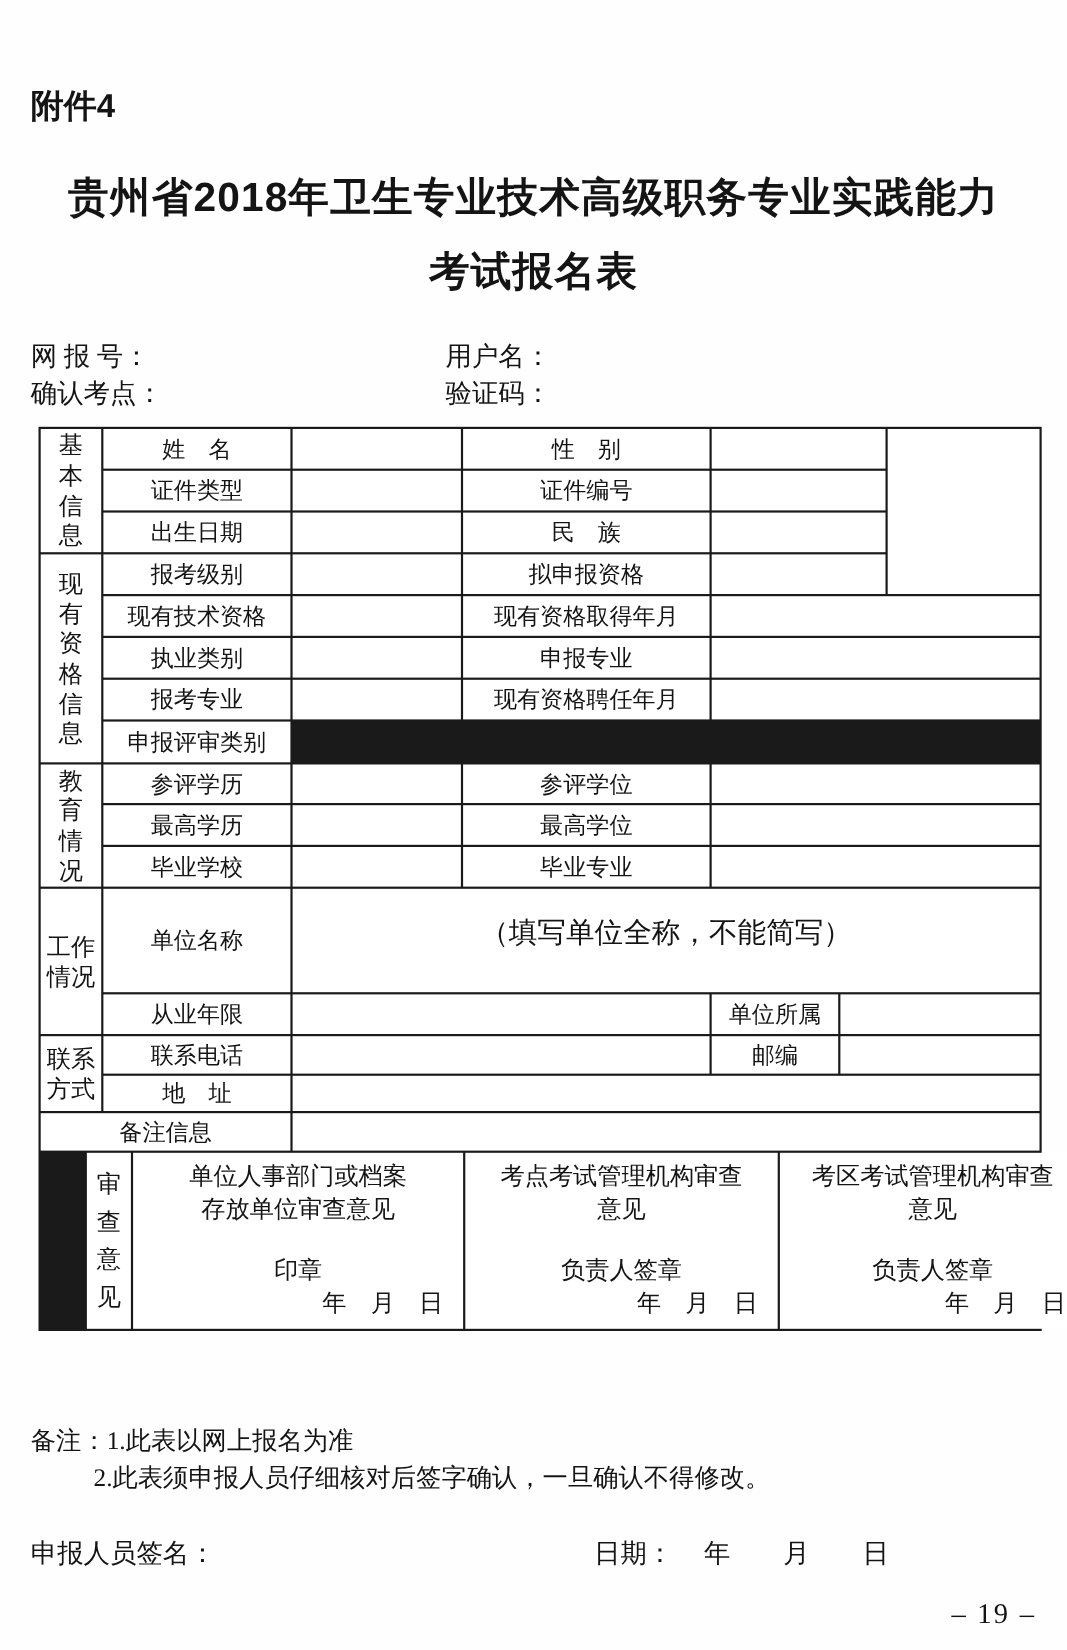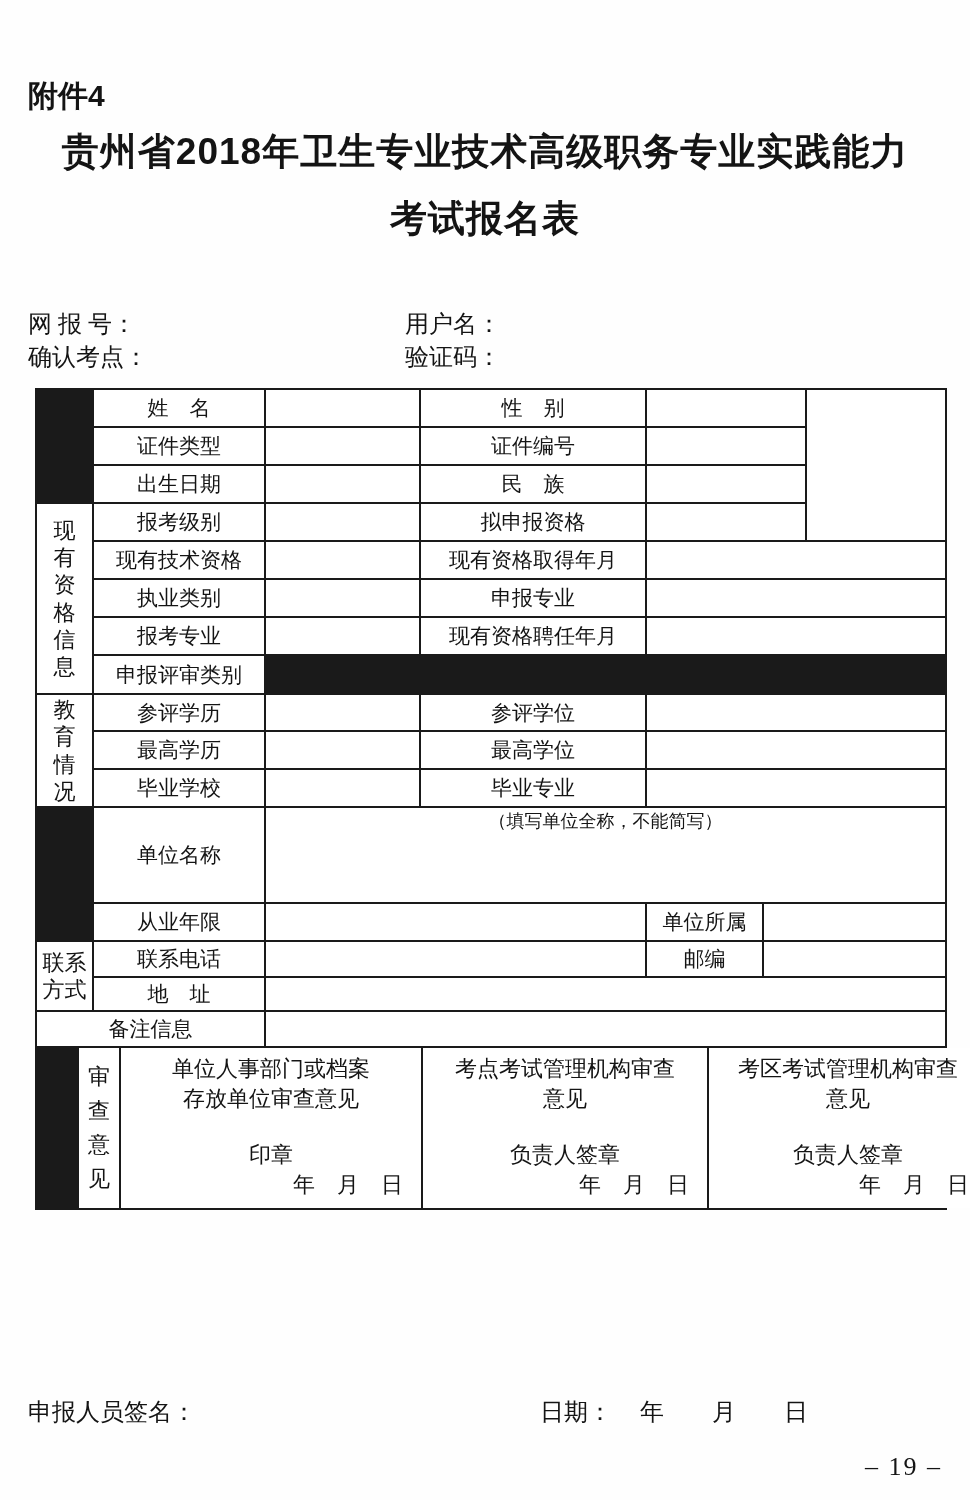--- a/index.html
+++ b/index.html
@@ -8,21 +8,21 @@
     font-family:"Liberation Serif", serif; color:#141414;
   }
   .page { position:relative; width:970px; height:1500px; background:#fefefe; overflow:hidden; }
 
   
   .attachment {
     position:absolute; left:28px; top:76px;
     font-family:"Liberation Sans", sans-serif; font-weight:bold; font-size:30px;
   }
   .doc-title {
-    position:absolute; left:0; top:118px; width:100%;
+    position:absolute; left:0; top:146px; width:100%;
     text-align:center; font-family:"Liberation Sans", sans-serif;
     font-weight:bold; font-size:37px; line-height:67px; letter-spacing:1px;
   }
   .meta-line { position:absolute; left:0; width:100%; font-size:24px; }
   .meta-line span { position:absolute; white-space:pre; }
   .meta-l { left:28px; }
   .meta-m { left:405px; }
   .meta-row1 { top:308px; }
   .meta-row2 { top:341px; }
 
@@ -47,21 +47,21 @@
     background:#fff; display:flex; align-items:center; justify-content:center;
     font-size:21px; overflow:hidden; white-space:pre-wrap;
   }
   .vsec span {
     display:block; width:1.15em; word-break:break-all; text-align:center;
     line-height:1.24; font-size:22px;
   }
   .vsec.two-col span { width:2.3em; }
   .vsec.tall span { line-height:1.55; }
   .note-top { align-items:flex-start; }
-  .note-top .note-text { width:100%; text-align:center; padding-top:1px; font-size:18px; }
+  .note-top .note-text { width:100%; text-align:center; padding-top:22px; font-size:26px; }
   .review-sel { font-size:22px; letter-spacing:1px; }
   .stamp-row {
     height:44px; background:#fff; display:flex; align-items:center; justify-content:center;
     font-size:23px; letter-spacing:2px;
   }
   .review-cell {
     background:#fff; display:flex; flex-direction:column; align-items:stretch;
     font-size:22px;
   }
   .review-title { text-align:center; white-space:pre-line; line-height:1.35; padding-top:6px; }
@@ -93,20 +93,21 @@
   </div>
   <div class="meta-line meta-row2">
     <span class="meta-l">确认考点：</span>
     <span class="meta-m">验证码：</span>
   </div>
 
   <div class="form-table">
 
     <div class="grid-main">
 
+      <div class="cell vsec" style="grid-column:1;grid-row:1/4"><span>基本信息</span></div>
 
       <div class="cell" style="grid-column:2;grid-row:1">姓　名</div>
       <div class="cell" style="grid-column:3;grid-row:1"></div>
       <div class="cell" style="grid-column:4;grid-row:1">性　别</div>
       <div class="cell" style="grid-column:5/7;grid-row:1"></div>
       <div class="cell" style="grid-column:7;grid-row:1/5"></div>
 
       <div class="cell" style="grid-column:2;grid-row:2">证件类型</div>
       <div class="cell" style="grid-column:3;grid-row:2"></div>
       <div class="cell" style="grid-column:4;grid-row:2">证件编号</div>
@@ -151,20 +152,21 @@
       <div class="cell" style="grid-column:2;grid-row:10">最高学历</div>
       <div class="cell" style="grid-column:3;grid-row:10"></div>
       <div class="cell" style="grid-column:4;grid-row:10">最高学位</div>
       <div class="cell" style="grid-column:5/8;grid-row:10"></div>
 
       <div class="cell" style="grid-column:2;grid-row:11">毕业学校</div>
       <div class="cell" style="grid-column:3;grid-row:11"></div>
       <div class="cell" style="grid-column:4;grid-row:11">毕业专业</div>
       <div class="cell" style="grid-column:5/8;grid-row:11"></div>
 
+      <div class="cell vsec two-col" style="grid-column:1;grid-row:12/14"><span>工作情况</span></div>
 
       <div class="cell" style="grid-column:2;grid-row:12">单位名称</div>
       <div class="cell note-top" style="grid-column:3/8;grid-row:12"><div class="note-text">（填写单位全称，不能简写）</div></div>
 
       <div class="cell" style="grid-column:2;grid-row:13">从业年限</div>
       <div class="cell" style="grid-column:3/5;grid-row:13"></div>
       <div class="cell" style="grid-column:5;grid-row:13">单位所属</div>
       <div class="cell" style="grid-column:6/8;grid-row:13"></div>
 
       <div class="cell vsec two-col" style="grid-column:1;grid-row:14/16"><span>联系方式</span></div>
@@ -204,20 +206,24 @@
       <div class="review-cell">
         <div class="review-title">考区考试管理机构审查
 意见</div>
         <div class="review-spacer"></div>
         <div class="review-sign">负责人签章</div>
         <div class="review-date">年　月　日</div>
       </div>
     </div>
   </div>
 
+  <div class="notes">
+    <div><span>备注：</span><span>1.此表以网上报名为准</span></div>
+    <div class="indent">2.此表须申报人员仔细核对后签字确认，一旦确认不得修改。</div>
+  </div>
 
   <div class="sign-line">
     <span style="left:28px">申报人员签名：</span>
     <span style="left:540px">日期：</span>
     <span style="left:640px">年　　月　　日</span>
   </div>
 
   <div class="page-number">– 19 –</div>
 
 </div>

